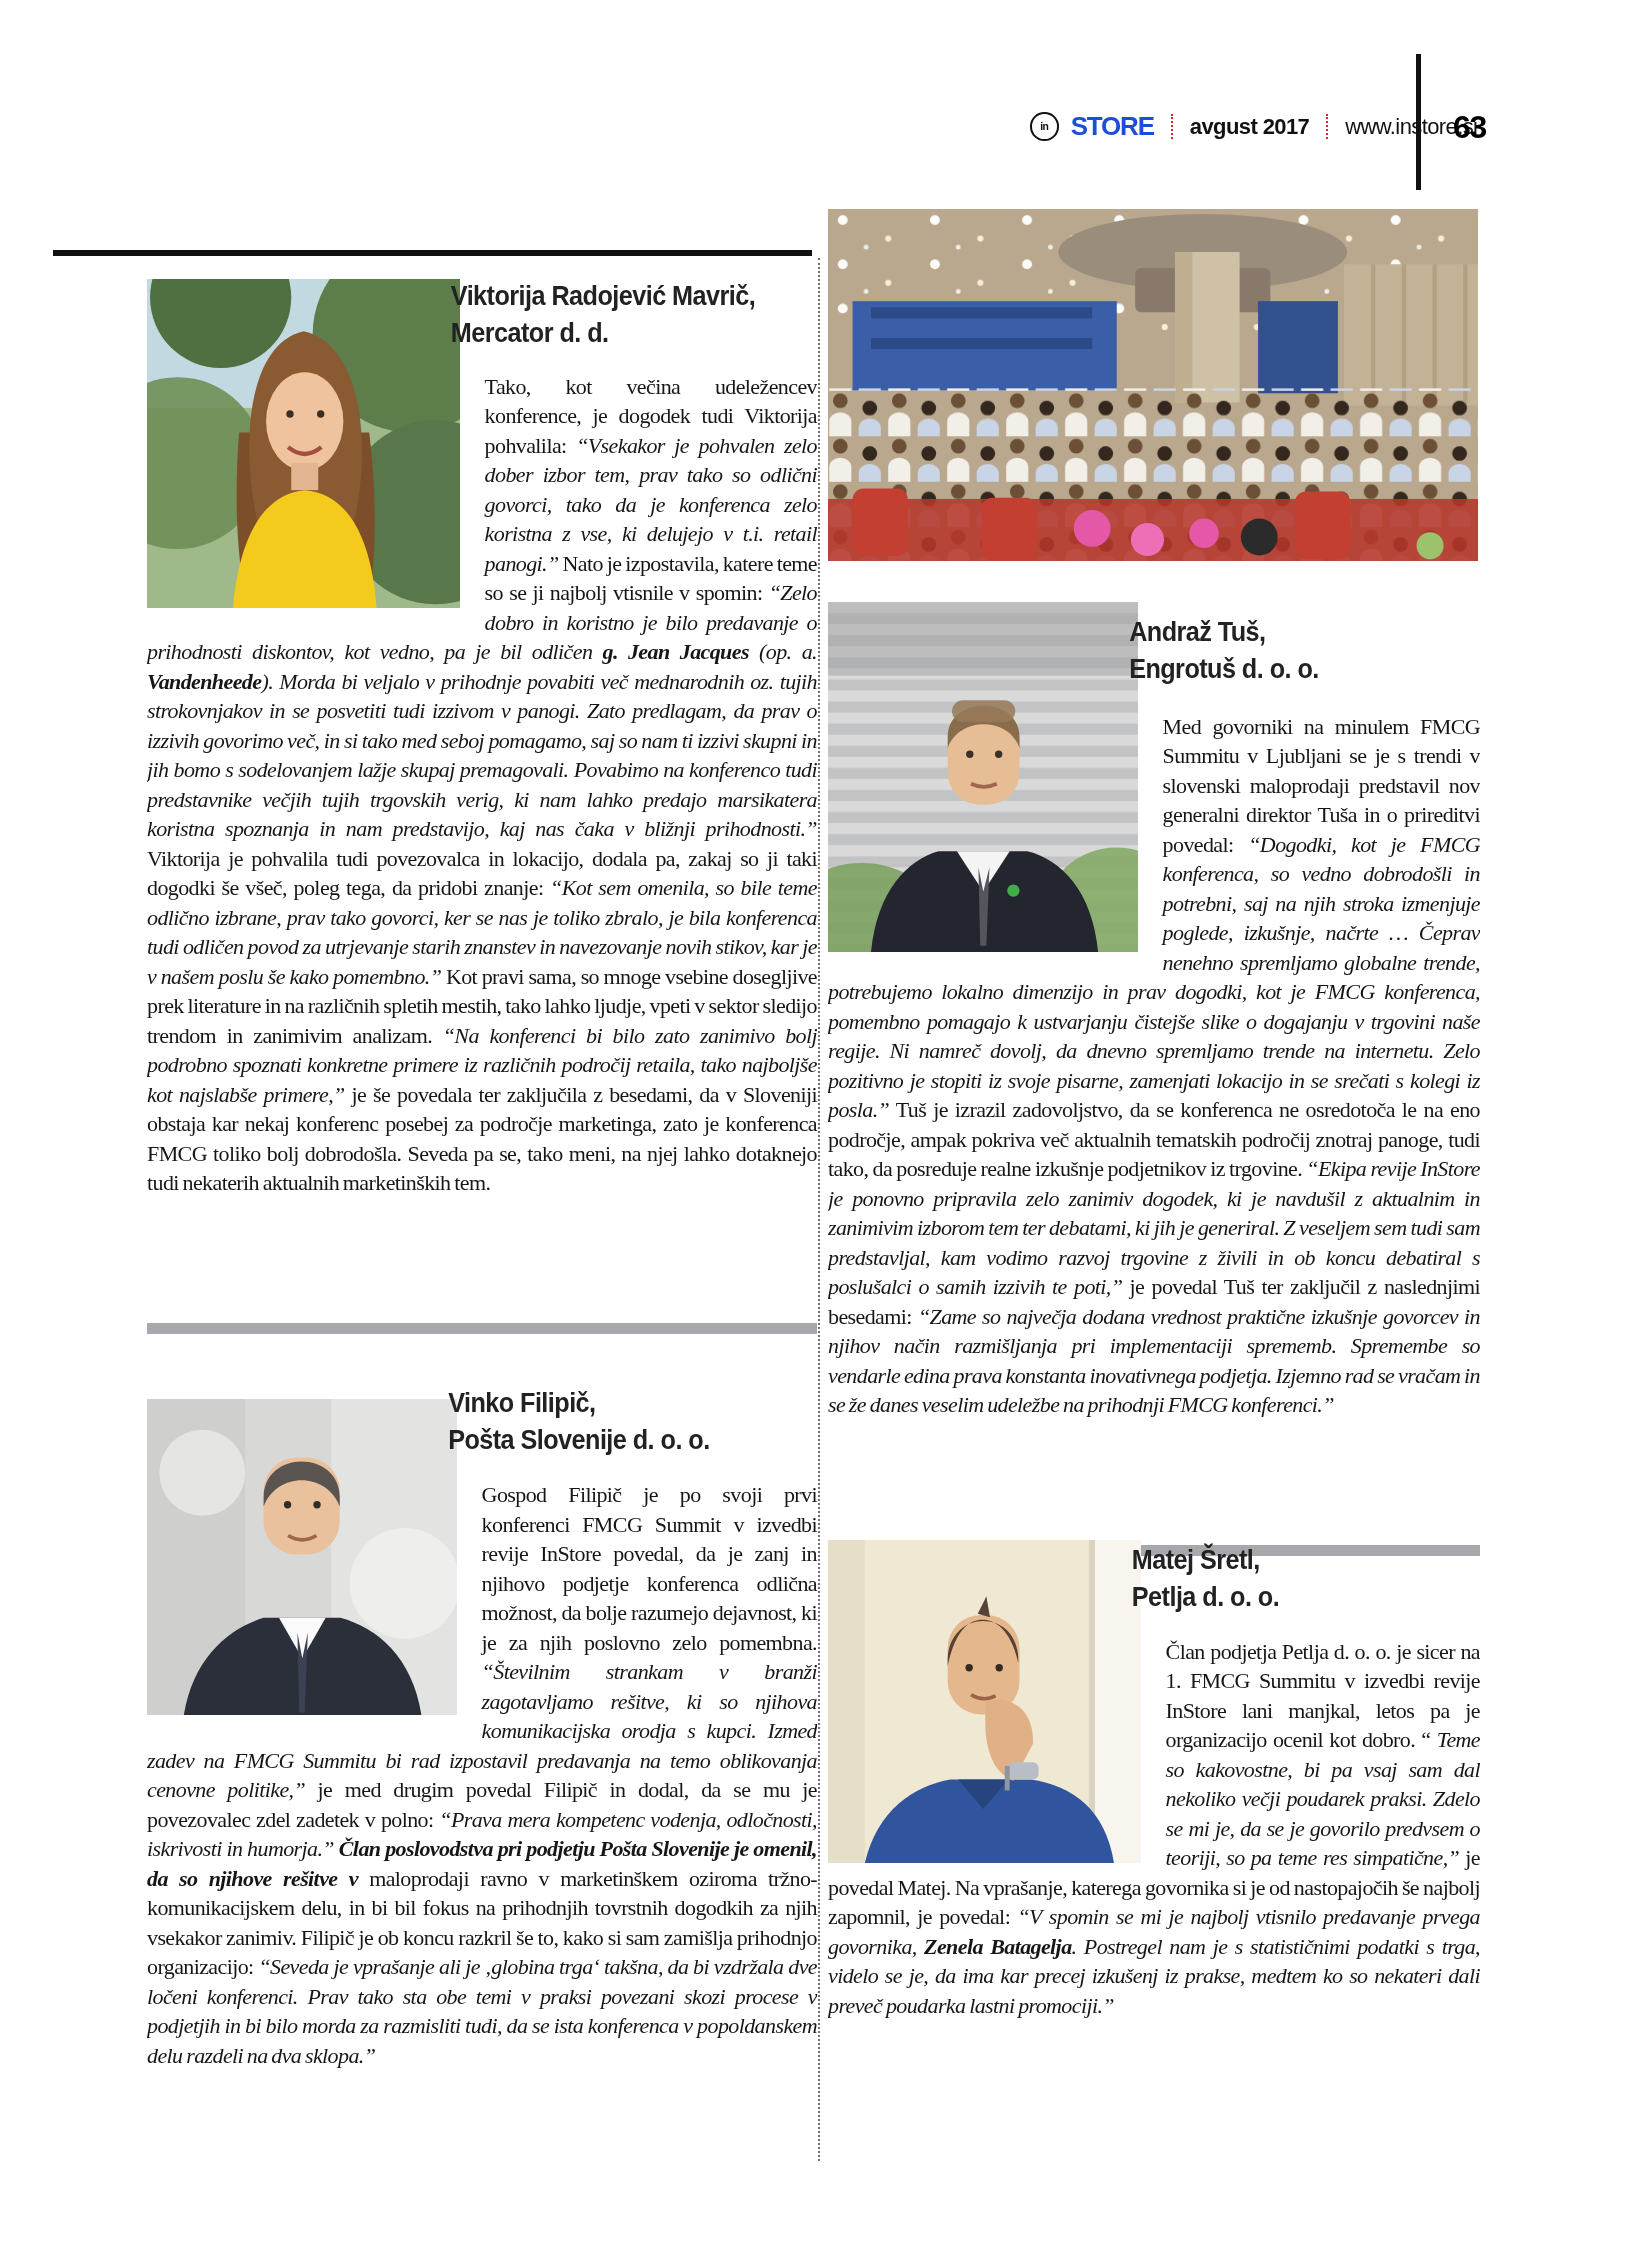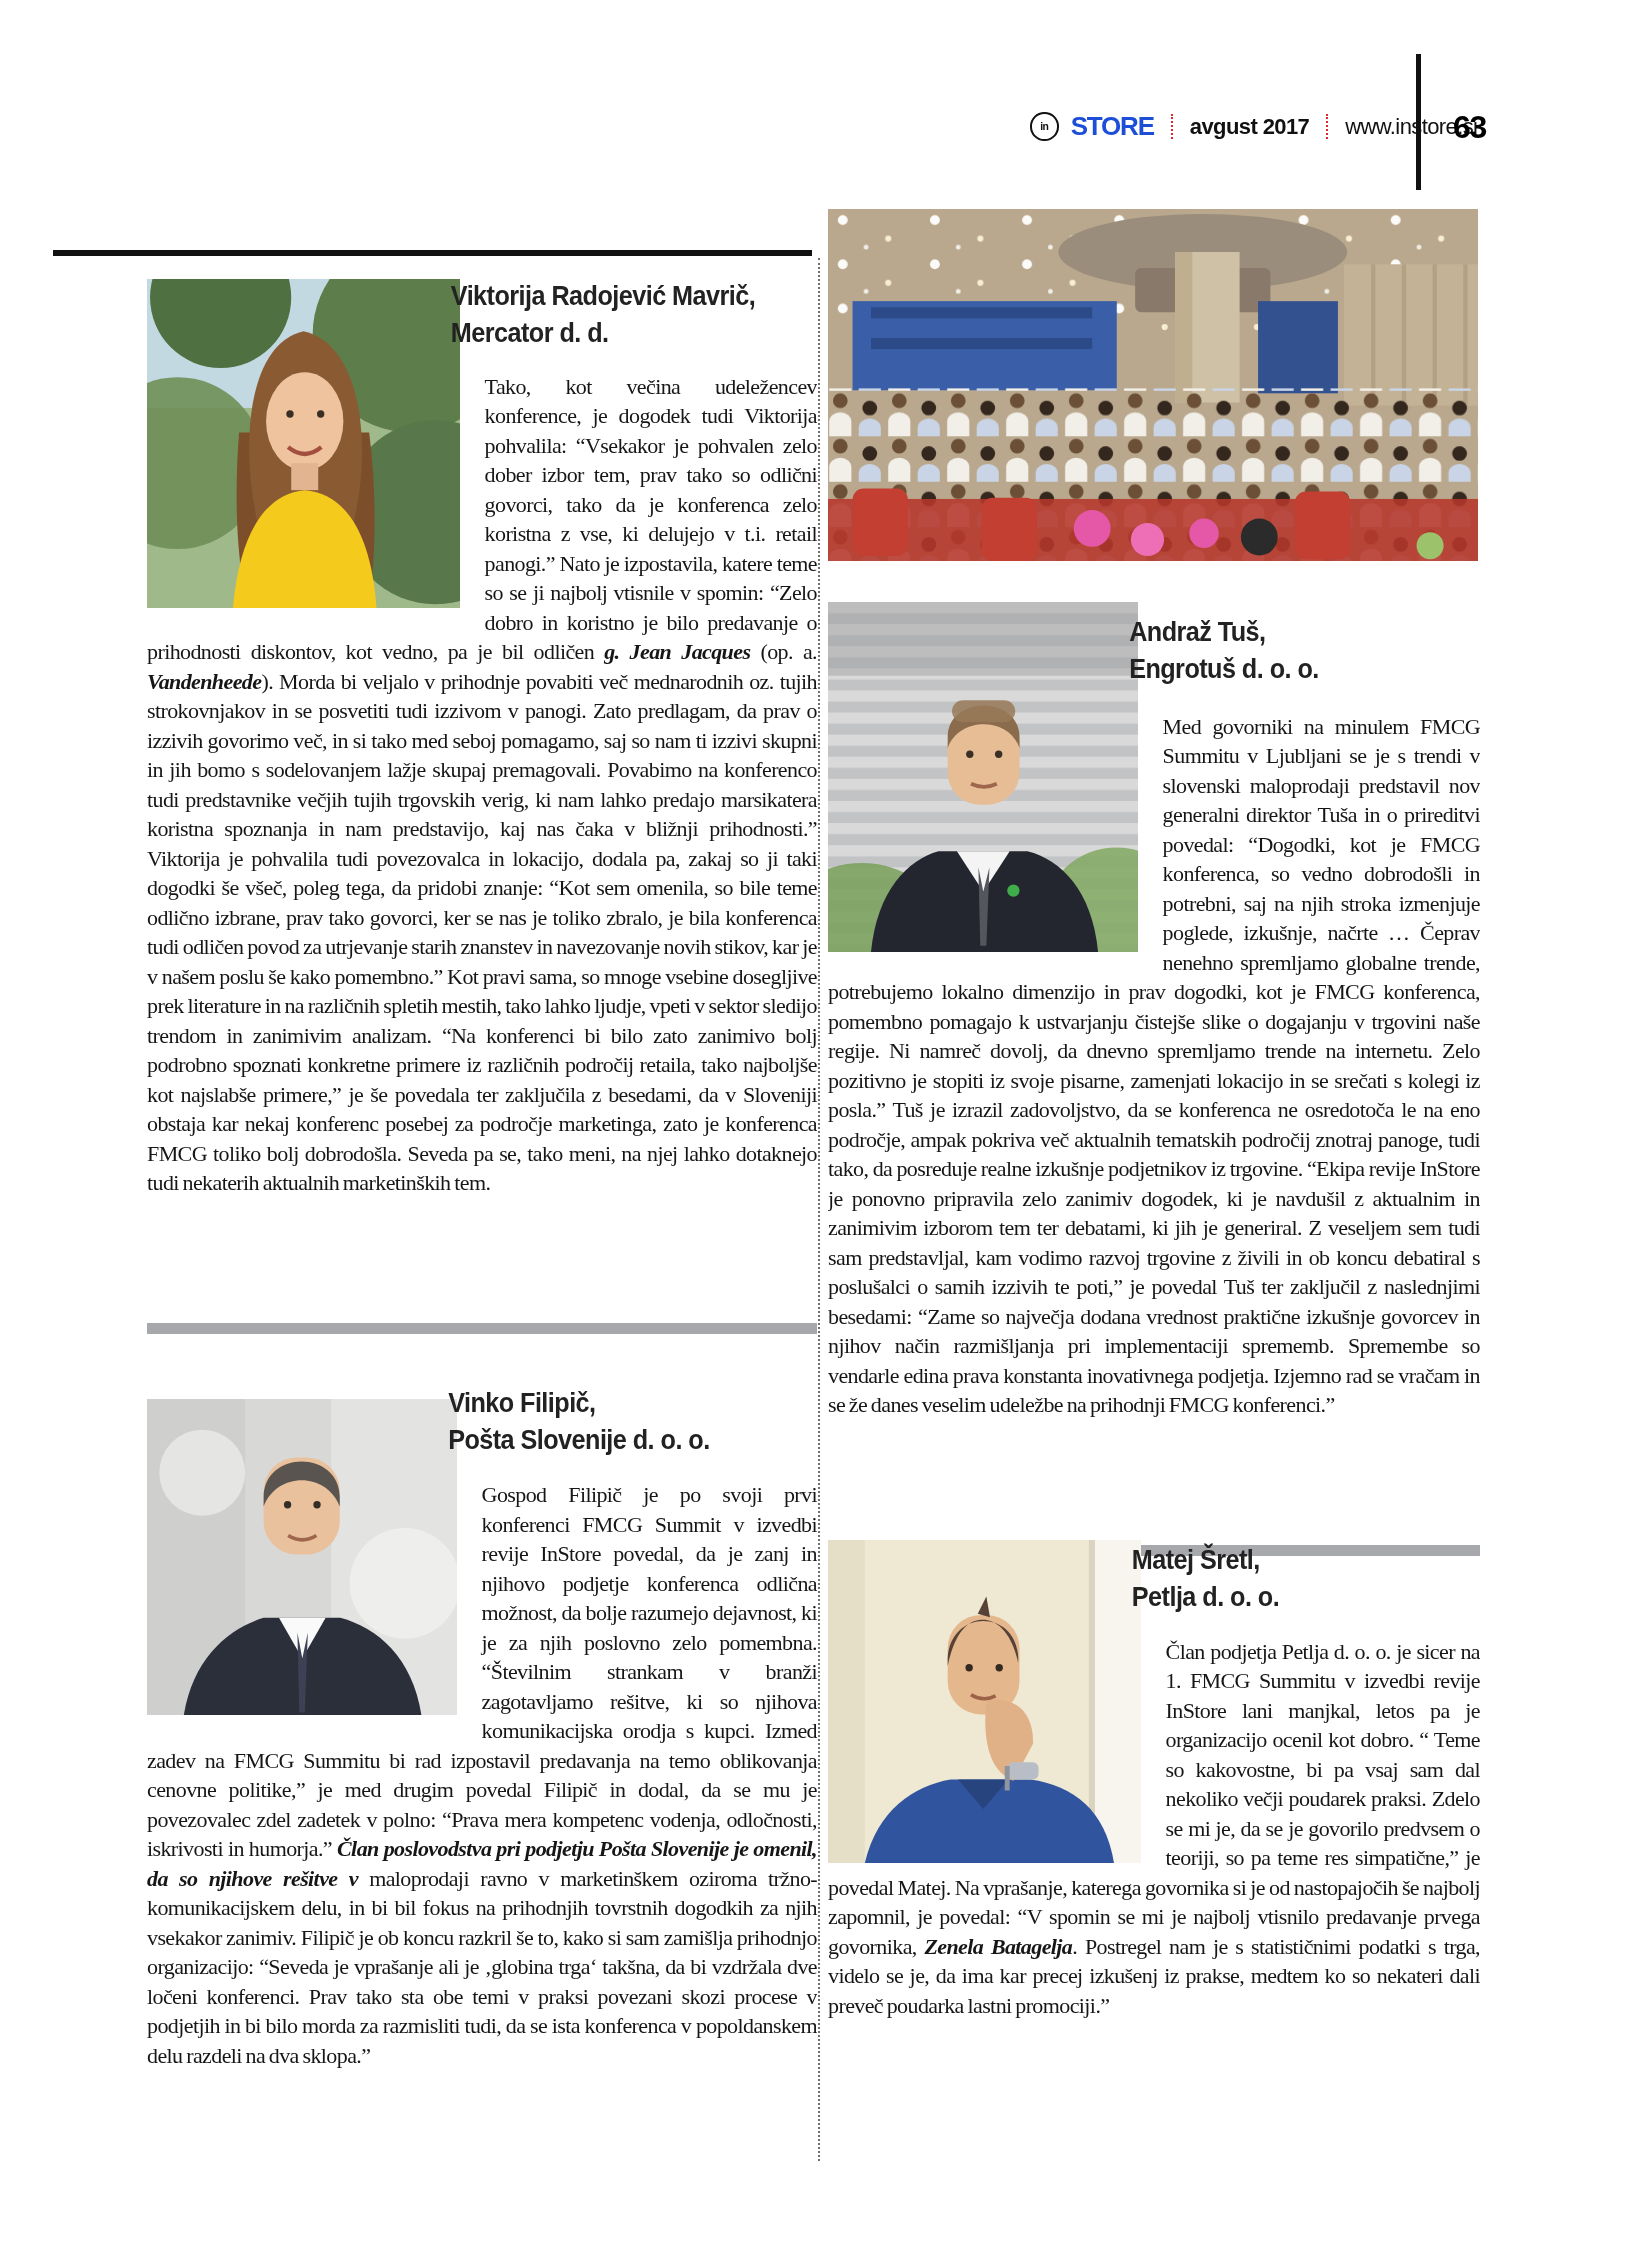--- a/index.html
+++ b/index.html
@@ -55,21 +55,21 @@
   #art-viktorija .sec-title{padding-top:2.5px;margin-bottom:21px;}
   #art-andraz .sec-title{padding-top:11px;margin-bottom:24.6px;}
   #art-vinko .sec-title{padding-top:1.2px;margin-bottom:22px;}
   #art-matej .sec-title{padding-top:4.9px;margin-bottom:22px;}
 
   .body-text{
     font-size:22px;line-height:29.5px;letter-spacing:-0.6px;word-spacing:-1.2px;
     text-align:justify;color:#161616;
   }
   .seg-n{font-style:normal;}
-  .seg-i{margin-top:28px;}
+  .seg-i{font-style:italic;margin-top:28px;}
   .seg-bi{font-style:italic;font-weight:bold;}
 
   
   #photo-conference{position:absolute;left:828px;top:209px;width:650px;height:352px;overflow:hidden;background:#b9a88d;}
   #photo-conference svg{display:block;width:100%;height:100%;}
 </style>
 </head>
 <body>
 
 <div class="masthead">

